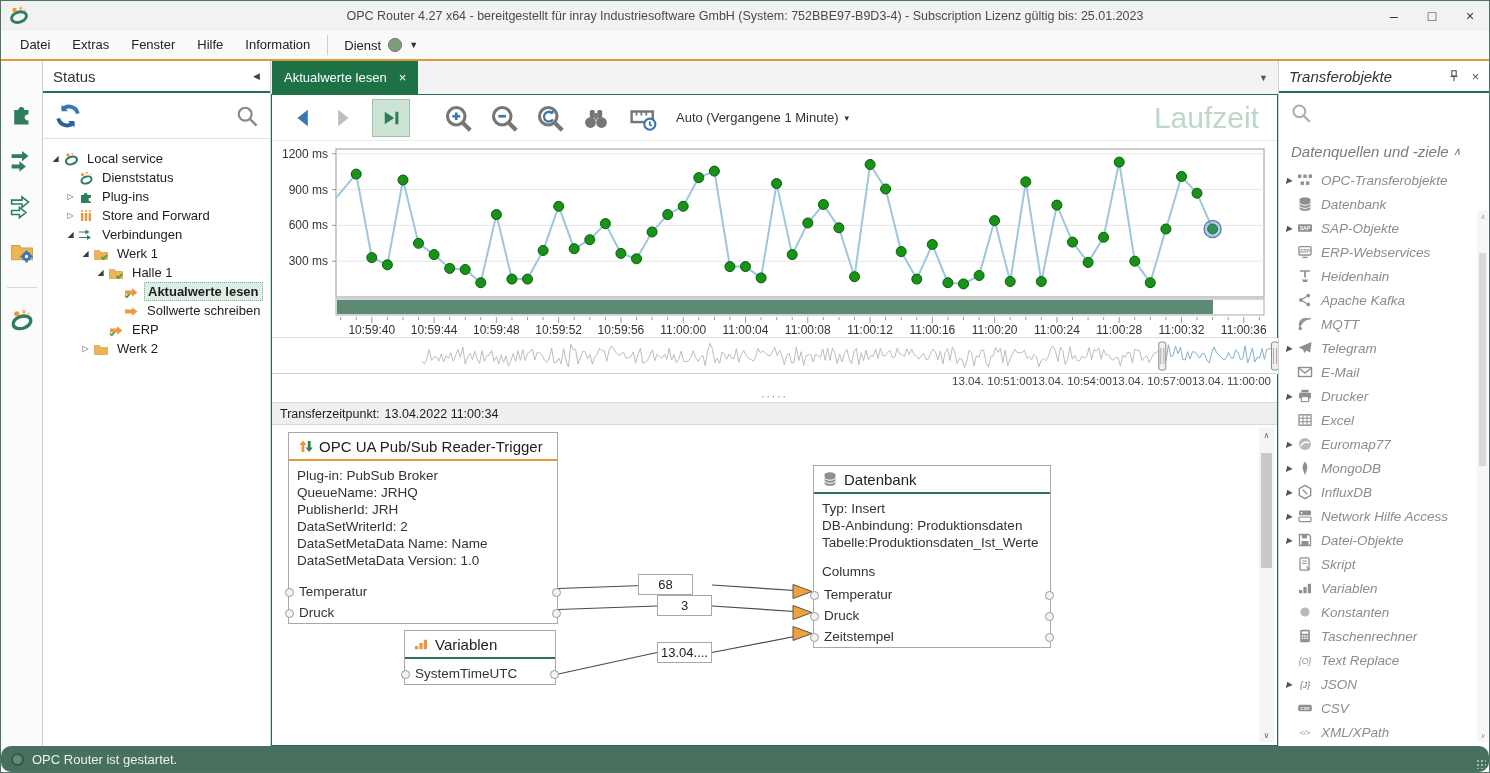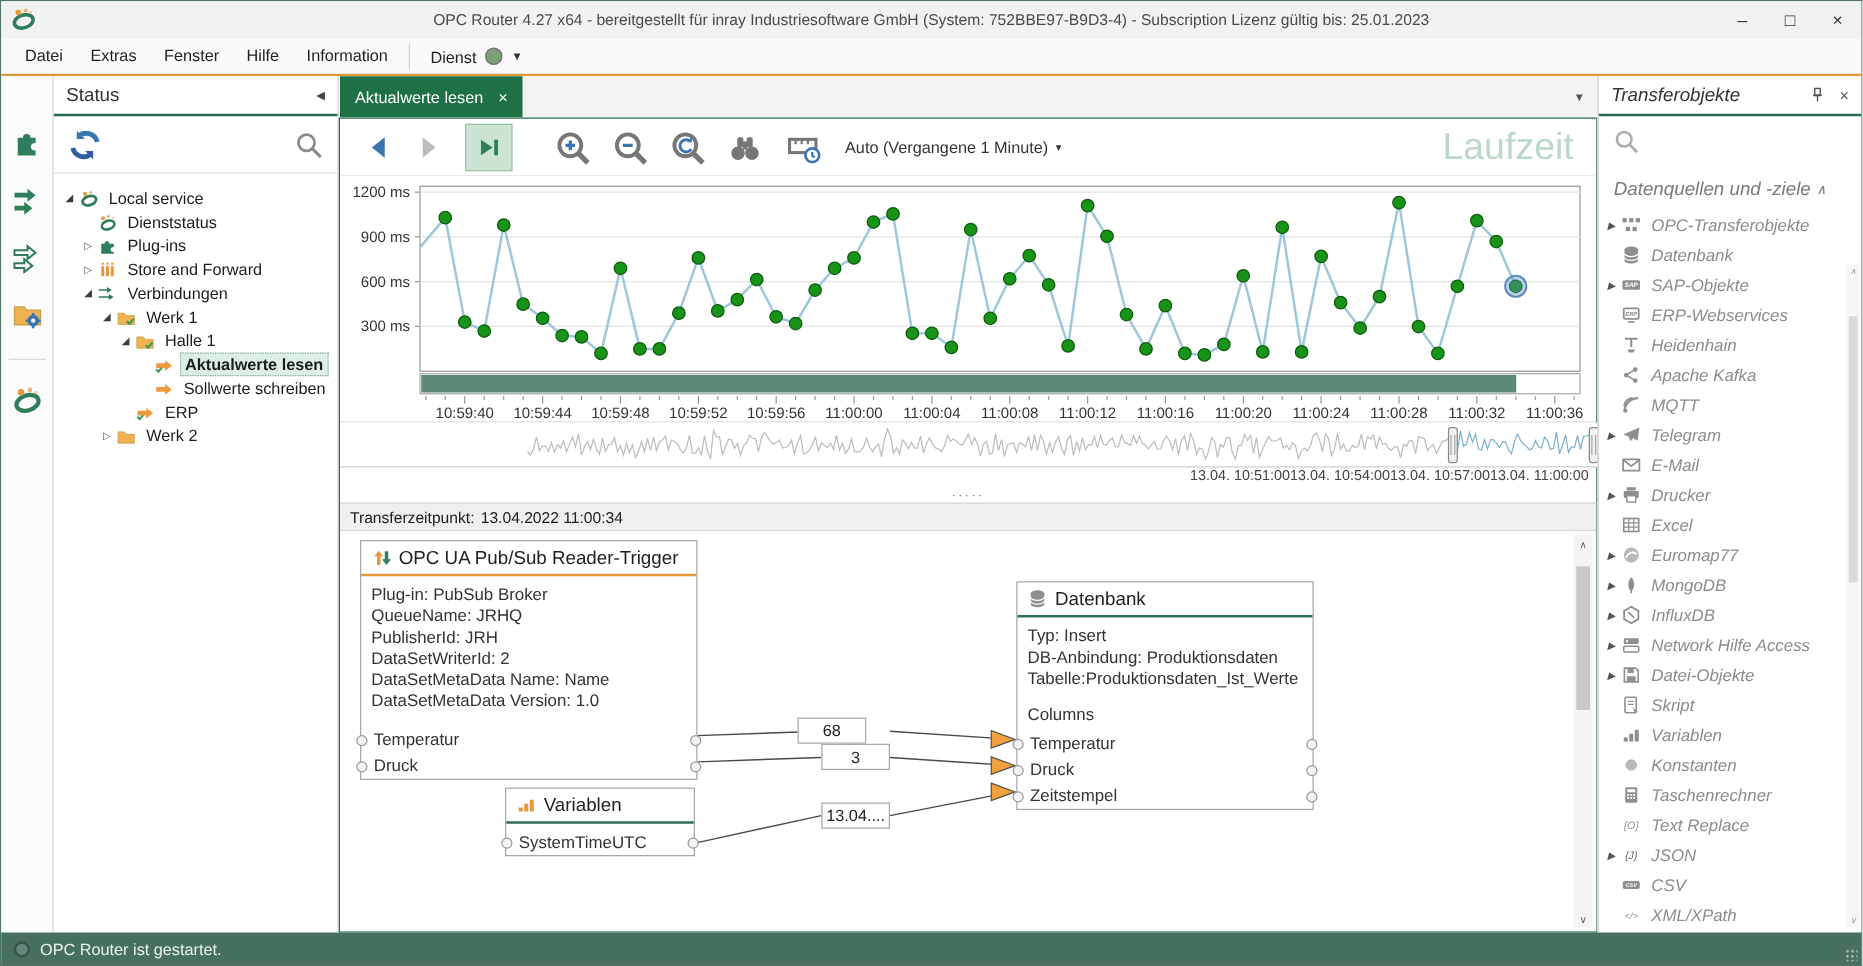--- a/index.html
+++ b/index.html
@@ -92,21 +92,21 @@
   .tp-list { flex:1; overflow:hidden; padding-left:4px; }
   .tp-row { height:24px; display:flex; align-items:center; font-size:13.5px; color:#8c8c8c; }
   .tp-exp { width:12px; font-size:8px; color:#555; text-align:center; flex:0 0 auto; }
   .tp-ico { width:20px; height:16px; margin-right:6px; flex:0 0 auto; display:flex; align-items:center; justify-content:center; }
   .tp-scroll { position:absolute; right:1px; top:150px; bottom:4px; width:11px; background:#f6f6f6; display:flex; flex-direction:column; align-items:center; }
   .tp-scroll .arr { height:12px; font-size:7px; color:#999; display:flex; align-items:center; }
   .tp-scroll .track { flex:1; width:100%; position:relative; }
   .tp-scroll .thumb { position:absolute; left:2px; right:2px; top:6%; height:42%; background:#d9d9d9; }
 
   
-  .statusbar { height:26px; flex:0 0 auto; background:#47705f; display:flex; align-items:center; padding:0 10px; gap:8px; color:#eaf2ed; font-size:13px; position:relative; }
+  .statusbar { height:26px; flex:0 0 auto; background:#47705f; display:flex; align-items:center; padding:0 10px; gap:8px; color:#eaf2ed; font-size:13px; position:relative;border-radius:10px; }
   .sb-dot { width:13px; height:13px; border-radius:50%; background:#64897a; border:2px solid #34584a; }
   .sb-grip { position:absolute; right:3px; bottom:3px; width:10px; height:10px;
              background-image:radial-gradient(#9db7ab 1px, transparent 1.2px); background-size:4px 4px; }
 </style>
 </head>
 <body>
 
 <div class="window">
 
   <div class="titlebar">

